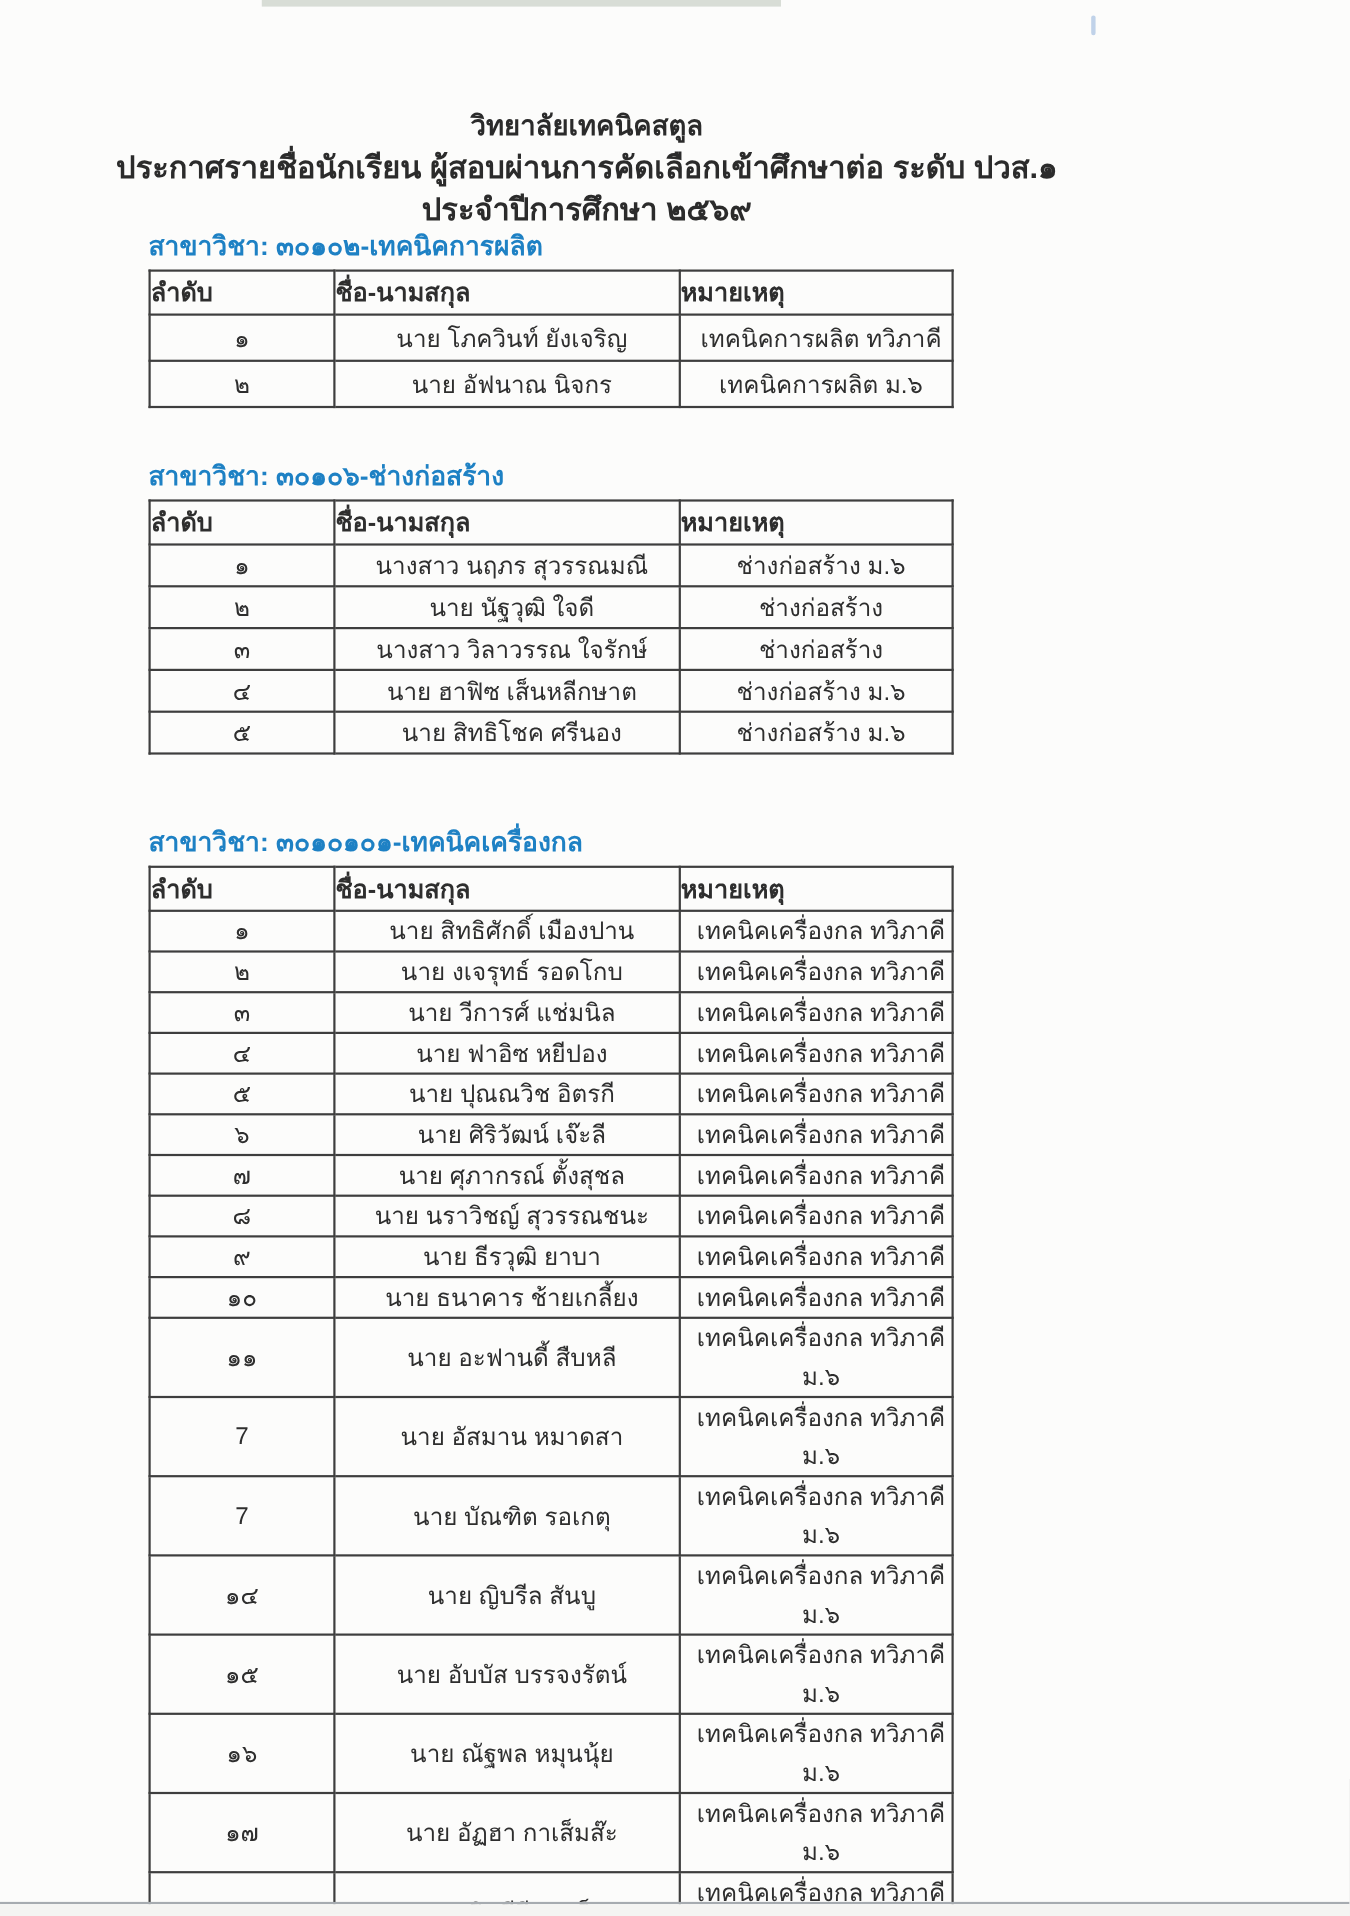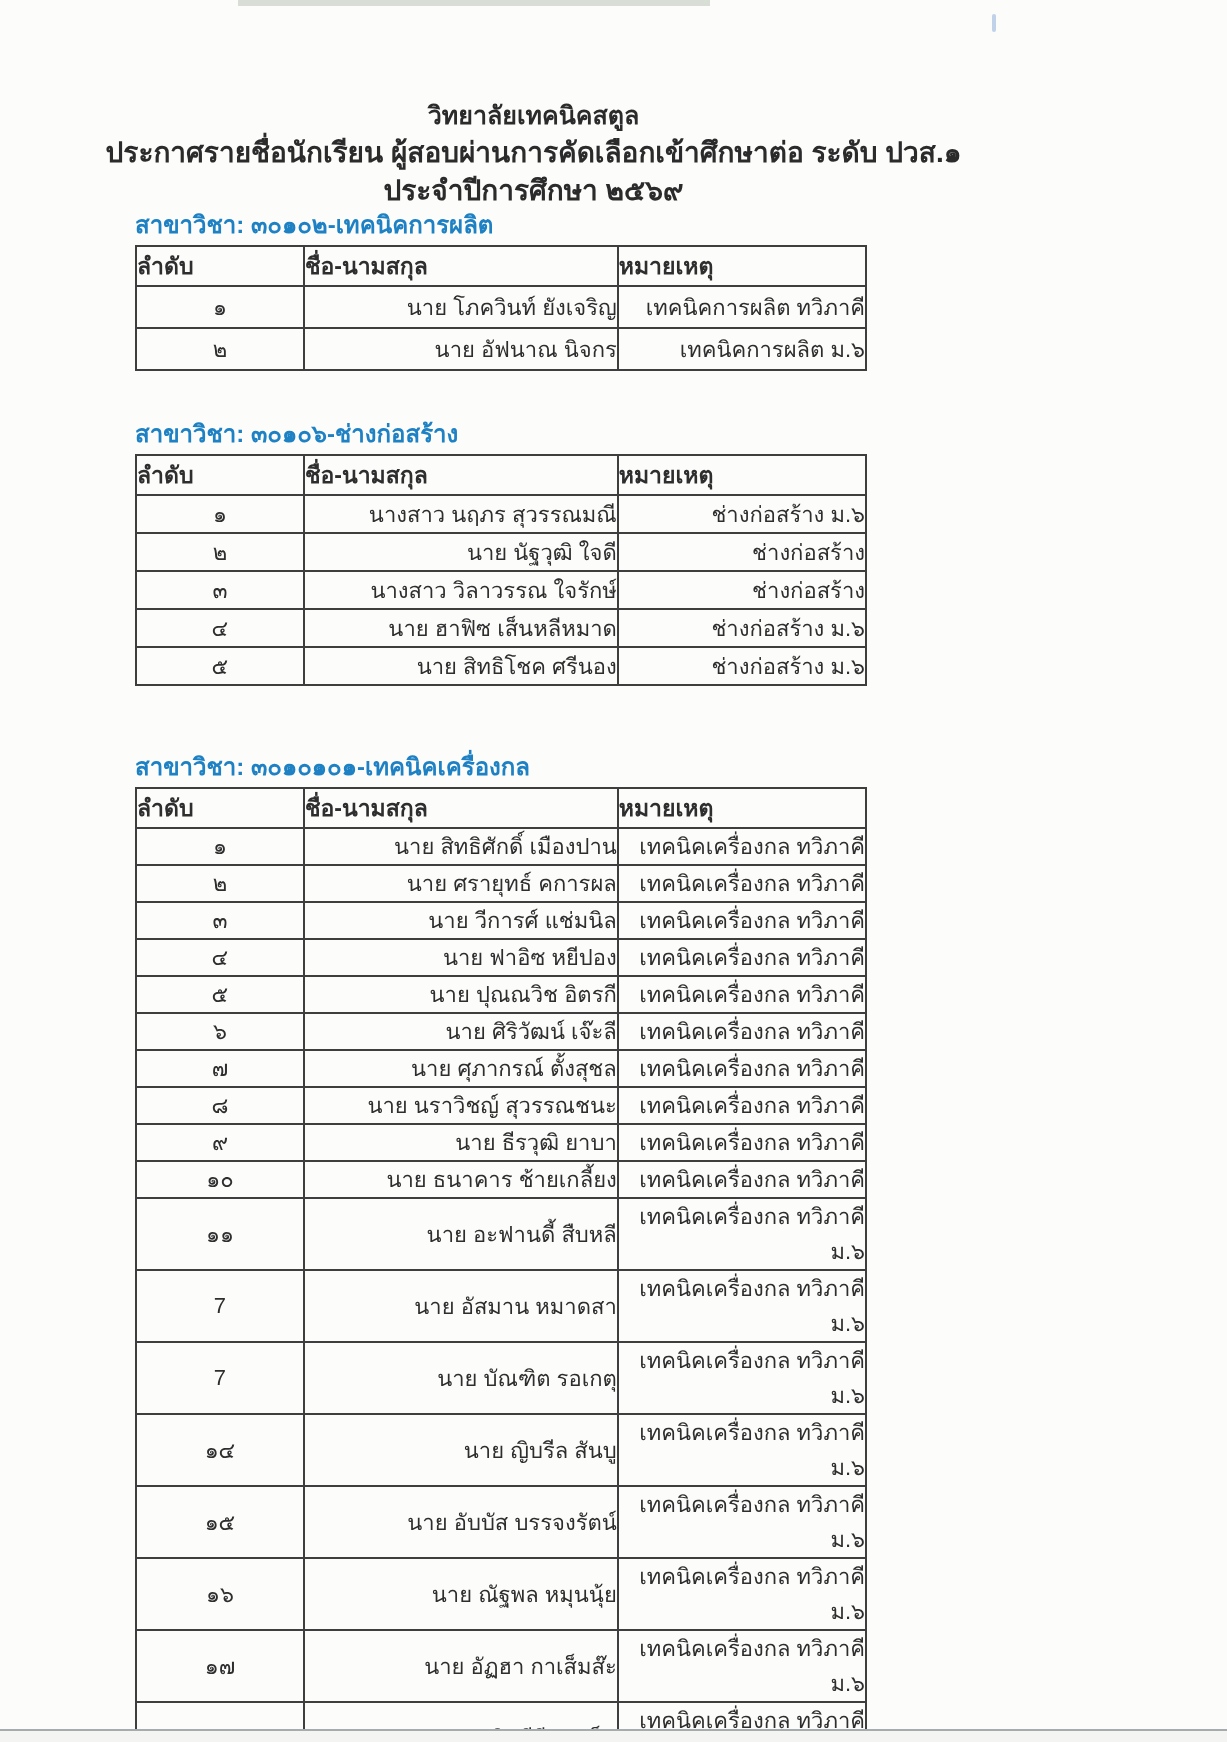--- a/index.html
+++ b/index.html
@@ -49,21 +49,21 @@
   col.c-remark { width:34%; }
   th, td {
     border:2px solid var(--line);
     font-size:22px;
     color:var(--ink);
     vertical-align:middle;
   }
   th { font-weight:bold; font-size:23px; height:40px; text-align:left; }
   td { height:38px; }
   td.no { text-align:center; }
-  td.name, td.remark { text-align:right; padding-left:9px; }
+  td.name, td.remark { text-align:center; padding-left:9px; }
   
   .sec-0 td { height:42px; }
   .sec-1 td { height:38px; }
   .sec-2 td { height:37px; }
   .sec-0 { margin-bottom:48px; }
   .sec-1 { margin-bottom:66px; }
 </style>
 </head>
 <body>
 
@@ -138,21 +138,21 @@
   </tr>
 
   <tr>
     <td class="no">๓</td>
     <td class="name">นางสาว วิลาวรรณ ใจรักษ์</td>
     <td class="remark">ช่างก่อสร้าง</td>
   </tr>
 
   <tr>
     <td class="no">๔</td>
-    <td class="name">นาย ฮาฟิซ เส็นหลีหมาด</td>
+    <td class="name">นาย ฮาฟิซ เส็นหลีกษาต</td>
     <td class="remark">ช่างก่อสร้าง ม.๖</td>
   </tr>
 
   <tr>
     <td class="no">๕</td>
     <td class="name">นาย สิทธิโชค ศรีนอง</td>
     <td class="remark">ช่างก่อสร้าง ม.๖</td>
   </tr>
 </tbody>
     </table>
@@ -175,21 +175,21 @@
       </thead>
       <tbody>
   <tr>
     <td class="no">๑</td>
     <td class="name">นาย สิทธิศักดิ์ เมืองปาน</td>
     <td class="remark">เทคนิคเครื่องกล ทวิภาคี</td>
   </tr>
 
   <tr>
     <td class="no">๒</td>
-    <td class="name">นาย ศรายุทธ์ คการผล</td>
+    <td class="name">นาย งเจรุทธ์ รอดโกบ</td>
     <td class="remark">เทคนิคเครื่องกล ทวิภาคี</td>
   </tr>
 
   <tr>
     <td class="no">๓</td>
     <td class="name">นาย วีการศ์ แช่มนิล</td>
     <td class="remark">เทคนิคเครื่องกล ทวิภาคี</td>
   </tr>
 
   <tr>

